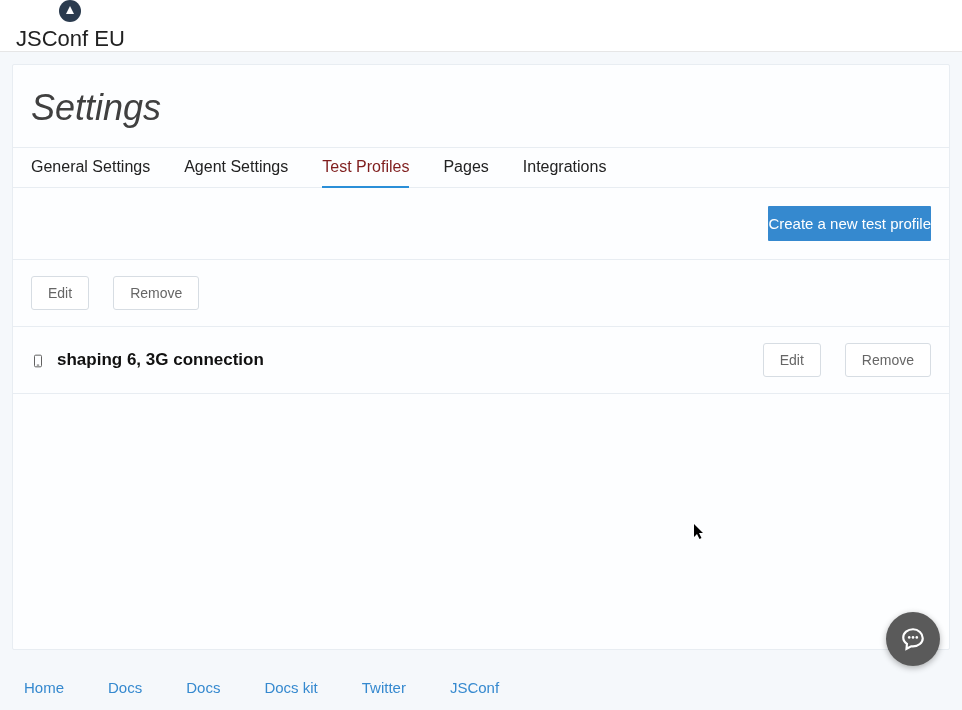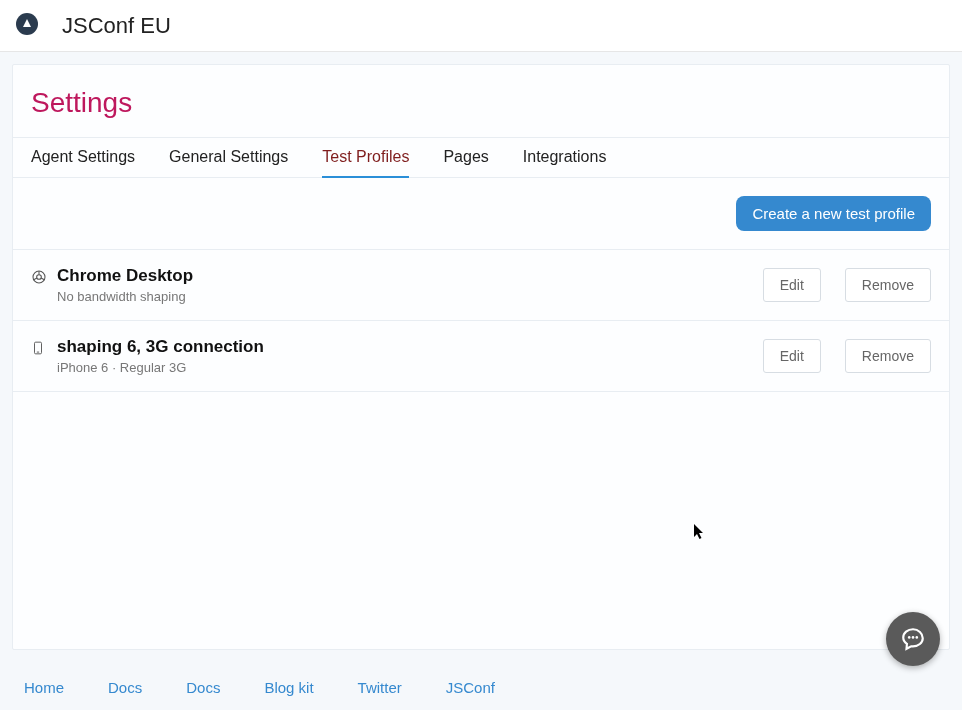--- a/index.html
+++ b/index.html
@@ -14,22 +14,23 @@
     .topbar {
       background: #fff;
       height: 52px;
       display: flex;
       align-items: center;
       padding: 0 16px;
       border-bottom: 1px solid #e6e6e6;
     }
     .brand {
       display: flex;
-      align-items: flex-start;
-      gap: 24px;
+      align-items: center;
+      gap: 4px;
+      flex-direction: column;
     }
     .brand-logo {
       width: 22px;
       height: 22px;
       border-radius: 50%;
       background: #2b3b4e;
       display: flex;
       align-items: center;
       justify-content: center;
     }
@@ -41,24 +42,25 @@
     }
     .panel {
       margin: 12px 12px 0 12px;
       background: #fdfeff;
       border: 1px solid #e8edf2;
       border-radius: 2px;
       height: 586px;
       position: relative;
     }
     .page-title {
-      font-size: 28px;
+      font-size: 36px;
       font-weight: 500;
-      color: #be185d;
+      color: #404040;
       padding: 22px 18px 18px 18px;
+      font-style: italic;
     }
     .tabs {
       display: flex;
       gap: 34px;
       padding: 0 18px;
       border-top: 1px solid #e8edf2;
       border-bottom: 1px solid #e8edf2;
     }
     .tab {
       padding: 10px 0 10px 0;
@@ -75,23 +77,23 @@
     .toolbar {
       display: flex;
       justify-content: flex-end;
       padding: 18px 18px 18px 18px;
       border-bottom: 1px solid #e8edf2;
     }
     .btn-primary {
       background: #3589cf;
       color: #fff;
       border: none;
-      padding: 9px 16px;
+      padding: 9px 0;
       font-size: 15px;
-      border-radius: 8px;
+      border-radius: 1px;
       cursor: pointer;
     }
     .profile-row {
       display: flex;
       align-items: center;
       justify-content: space-between;
       padding: 16px 18px;
       border-bottom: 1px solid #e8edf2;
     }
     .profile-left {
@@ -179,78 +181,62 @@
         </svg>
     </span>
     <span class="brand-name">JSConf EU</span>
   </div>
 </div>
 
 <div class="panel">
   <h1 class="page-title">Settings</h1>
 
   <div class="tabs">
+    <div class="tab">General Settings</div>
     <div class="tab">Agent Settings</div>
-    <div class="tab">General Settings</div>
     <div class="tab active">Test Profiles</div>
     <div class="tab">Pages</div>
     <div class="tab">Integrations</div>
   </div>
 
   <div class="toolbar">
     <button class="btn-primary">Create a new test profile</button>
   </div>
 
   <div class="profile-row">
-    <div class="profile-left">
-      <span class="profile-icon">
-        <svg viewBox="0 0 24 24" width="16" height="16" fill="none" stroke="#555" stroke-width="1.6">
-          <circle cx="12" cy="12" r="9"></circle>
-            <circle cx="12" cy="12" r="3.5"></circle>
-          <line x1="12" y1="3" x2="12" y2="8.5"></line>
-            <line x1="20" y1="16" x2="15" y2="13.5"></line>
-            <line x1="4" y1="16" x2="9" y2="13.5"></line>
-        </svg>
-      </span>
-      <div class="profile-text">
-        <div class="profile-title">Chrome Desktop</div>
-        <div class="profile-sub">No bandwidth shaping</div>
-      </div>
-    </div>
     <div class="profile-actions">
       <button class="btn-secondary">Edit</button>
       <button class="btn-secondary">Remove</button>
     </div>
   </div>
 
   <div class="profile-row">
     <div class="profile-left">
       <span class="profile-icon">
         <svg viewBox="0 0 24 24" width="14" height="16" fill="none" stroke="#555" stroke-width="1.6">
           <rect x="6" y="2" width="12" height="20" rx="2"></rect>
             <line x1="10" y1="19" x2="14" y2="19"></line>
         </svg>
       </span>
       <div class="profile-text">
         <div class="profile-title">shaping 6, 3G connection</div>
-        <div class="profile-sub">iPhone 6  ·  Regular 3G</div>
       </div>
     </div>
     <div class="profile-actions">
       <button class="btn-secondary">Edit</button>
       <button class="btn-secondary">Remove</button>
     </div>
   </div>
 </div>
 
 <div class="footer">
   <a>Home</a>
   <a>Docs</a>
   <a>Docs</a>
-  <a>Blog kit</a>
+  <a>Docs kit</a>
   <a>Twitter</a>
   <a>JSConf</a>
 </div>
 
 <div class="chat-bubble">
   <svg width="26" height="26" viewBox="0 0 24 24" fill="#fff">
     <path d="M12 3C7 3 3 6.4 3 10.6c0 2.4 1.3 4.5 3.4 5.9L6 21l4.3-2.3c.6.1 1.1.1 1.7.1 5 0 9-3.4 9-7.6S17 3 12 3z" fill="none" stroke="#fff" stroke-width="2"></path>
     <circle cx="8.5" cy="10.5" r="1.2"></circle>
       <circle cx="12" cy="10.5" r="1.2"></circle>
       <circle cx="15.5" cy="10.5" r="1.2"></circle>

